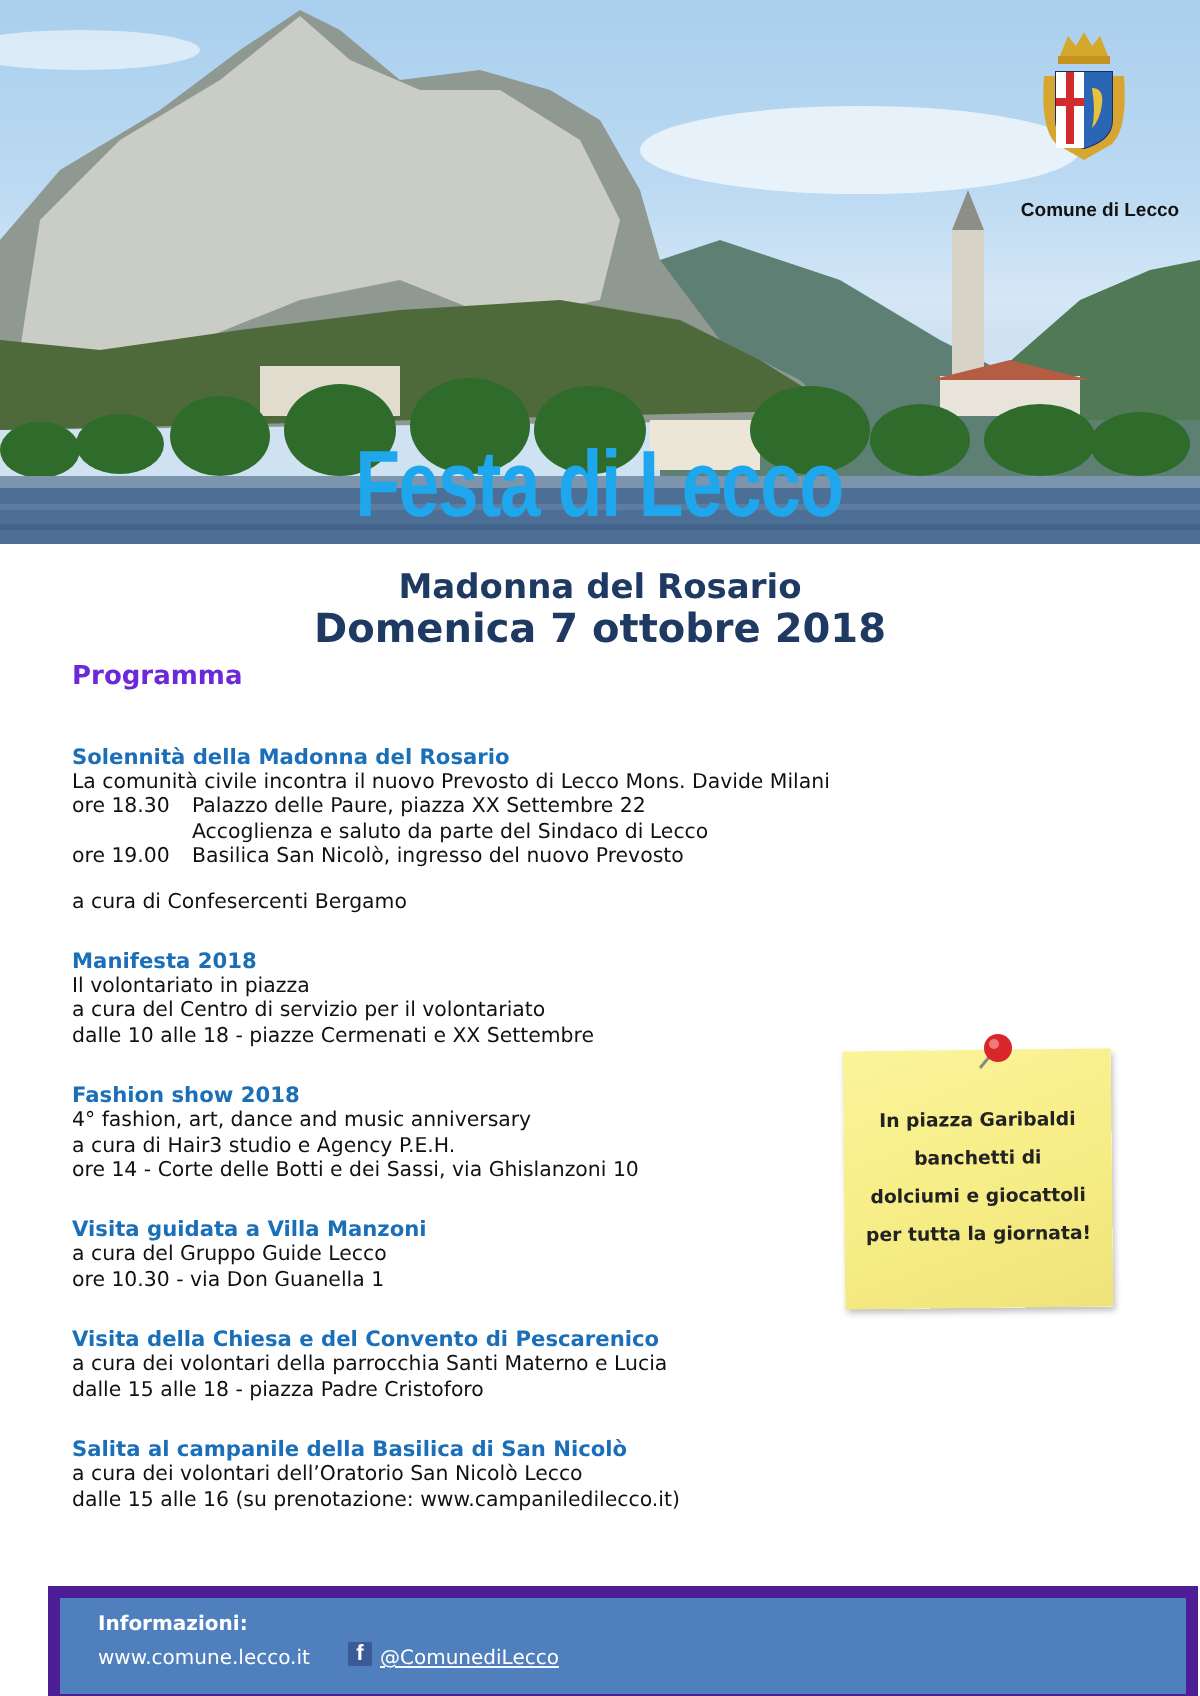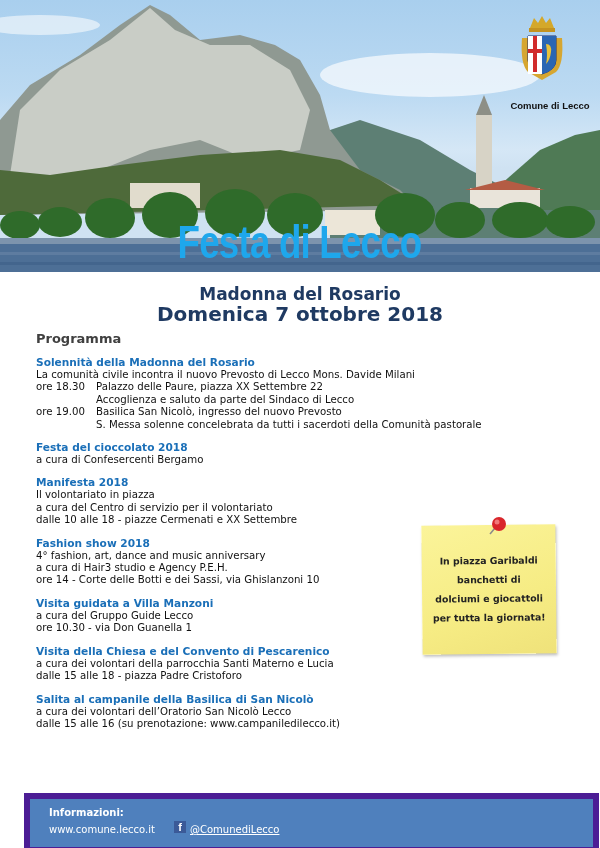--- a/index.html
+++ b/index.html
@@ -25,26 +25,26 @@
       font-family: "Liberation Sans", sans-serif; font-weight: bold; font-size: 9.5px; color: #111;
     }
     
     .subtitle {
       position: absolute; left: 0; width: 600px; text-align: center; color: #1f3a62; font-weight: bold;
       font-family: "DejaVu Sans", sans-serif;
     }
     .subtitle.s1 { top: 284px; font-size: 17px; }
     .subtitle.s2 { top: 302px; font-size: 20px; }
     .programma {
-      position: absolute; left: 36px; top: 331px; font-size: 13px; font-weight: bold; color: #404040;
+      position: absolute; left: 36px; top: 331px; font-size: 13px; font-weight: bold; color: #6d28d9;
     }
     
     .events { position: absolute; left: 36px; top: 356px; width: 470px; font-size: 10.2px; line-height: 12.4px; }
     .event { margin-bottom: 10px; }
-    .event-title { color: #1a6fb8; font-weight: bold; font-size: 10.6px; line-height: 13px; }
+    .event-title { color: #1a6fb8; font-weight: bold; font-size: 10.6px; line-height: 13px; margin-top: 17px; }
     .event-line { color: #111; white-space: nowrap; }
     .sched-row { display: flex; white-space: nowrap; }
     .sched-time { width: 60px; flex: none; }
     .sched-text { flex: none; }
     .sched-indent { padding-left: 60px; white-space: nowrap; }
     
     .postit {
       position: absolute; left: 422px; top: 525px; width: 134px; height: 129px;
       background: linear-gradient(160deg, #fbf49a 0%, #f6ec84 60%, #efe27a 100%);
       box-shadow: 1px 2px 3px rgba(0,0,0,0.25);
@@ -140,25 +140,23 @@
     <div class="event-line">La comunità civile incontra il nuovo Prevosto di Lecco Mons. Davide Milani</div>
     <div class="sched-row">
       <span class="sched-time">ore 18.30</span>
       <span class="sched-text">Palazzo delle Paure, piazza XX Settembre 22</span>
     </div>
     <div class="sched-indent">Accoglienza e saluto da parte del Sindaco di Lecco</div>
     <div class="sched-row">
       <span class="sched-time">ore 19.00</span>
       <span class="sched-text">Basilica San Nicolò, ingresso del nuovo Prevosto</span>
     </div>
-    <div class="sched-indent">S. Messa solenne concelebrata da tutti i sacerdoti della Comunità pastorale</div>
-  </div>
-
-  <div class="event">
-    <div class="event-title">Festa del cioccolato 2018</div>
+  </div>
+
+  <div class="event">
     <div class="event-line">a cura di Confesercenti Bergamo</div>
   </div>
 
   <div class="event">
     <div class="event-title">Manifesta 2018</div>
     <div class="event-line">Il volontariato in piazza</div>
     <div class="event-line">a cura del Centro di servizio per il volontariato</div>
     <div class="event-line">dalle 10 alle 18 - piazze Cermenati e XX Settembre</div>
   </div>
 

